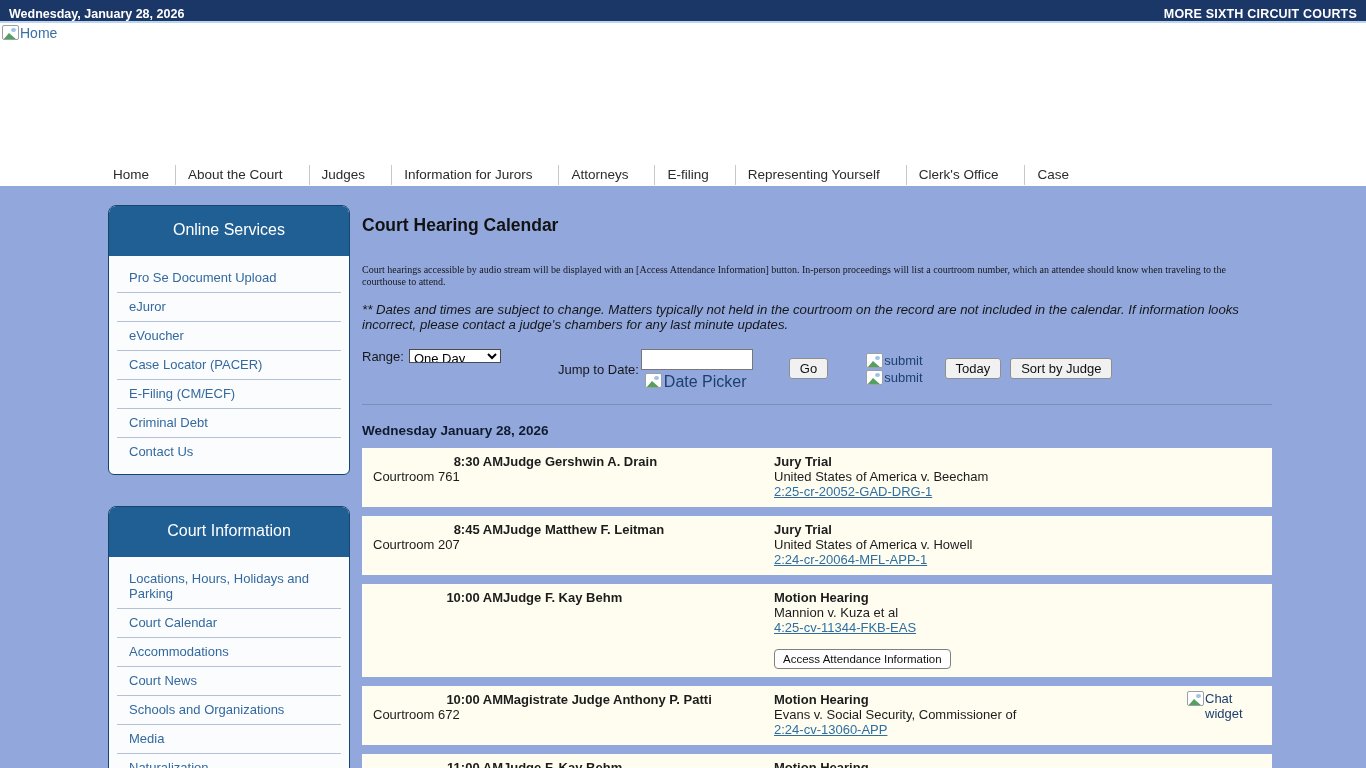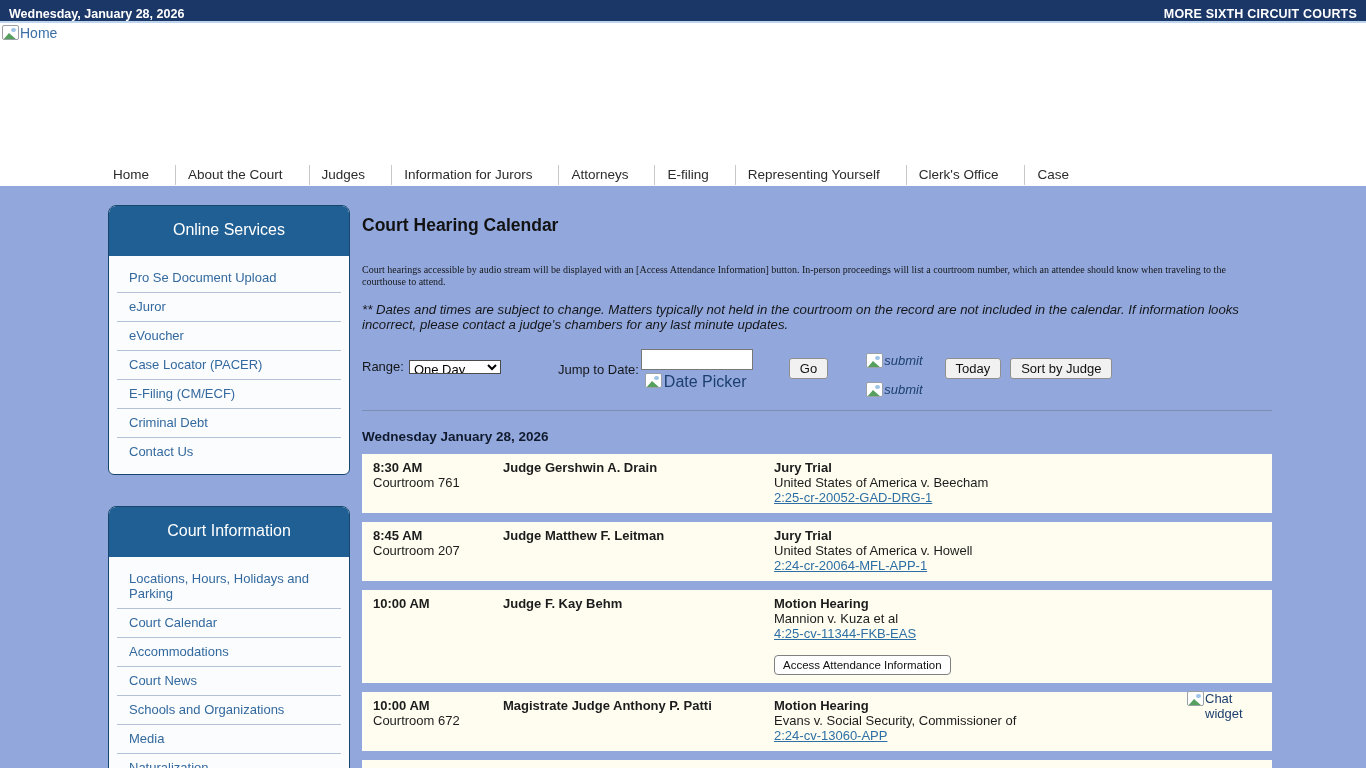--- a/index.html
+++ b/index.html
@@ -40,45 +40,45 @@
   .sidebox li a{color:#33699e;text-decoration:none;cursor:pointer;}
   .box-services{margin-top:19px;}
   .box-info{margin-top:31px;}
   
   .main{width:910px;margin-left:12px;flex:none;color:#15161a;}
   .main h1{font-size:17.5px;margin:29px 0 0;color:#121212;}
   .main .intro{font-size:10px;line-height:1.18;margin:28px 0 0;font-family:Liberation Serif, serif;}
   .main .note{font-size:13.2px;line-height:1.18;margin:14px 0 0;font-style:italic;}
   
   .controls{display:flex;align-items:flex-start;margin-top:16px;font-size:13px;}
-  .range-group{display:flex;align-items:flex-end;margin-top:10px;}
+  .range-group{display:flex;align-items:flex-start;}
   .range-group label{margin-right:5px;}
   .range-group select{width:92px;height:14px;font-size:13px;border:1px solid #4a4a4a;
     background:#fff;font-family:"Liberation Sans",sans-serif;}
   .jump-group{display:flex;margin-left:57px;}
   .jump-group label{margin-top:13px;}
   .jump-col{display:flex;flex-direction:column;margin-left:2px;}
   .jump-col input{width:104px;height:17px;border:1px solid #777;font-size:13px;padding:1px 3px;}
   .dp-row{display:flex;align-items:flex-start;gap:2px;margin-top:3px;margin-left:4px;
     color:#1c3f6e;font-size:16px;}
   .btn{background:#f1f1f1;border:1px solid #8f8f8f;border-radius:3px;font-size:13px;
     padding:2px 10px;color:#111;cursor:pointer;font-family:"Liberation Sans",sans-serif;}
   .go-btn{margin-left:36px;margin-top:9px;text-align:center;}
-  .submit-stack{display:flex;flex-direction:column;gap:14px;margin-left:38px;margin-top:4px;font-style:italic;}
+  .submit-stack{display:flex;flex-direction:column;gap:2px;margin-left:38px;margin-top:4px;}
   .submit-row{display:flex;align-items:flex-start;gap:1px;color:#1c3f6e;font-size:13px;cursor:pointer;}
   .today-btn{margin-left:22px;margin-top:9px;}
   .sort-btn{margin-left:9px;margin-top:9px;}
   .divider{border:none;border-top:1px solid #7e8fb6;margin:13px 0 0;}
   .date-heading{margin-top:18px;font-weight:bold;font-size:13.5px;color:#101a2e;}
   
   .hearings{margin-top:10px;}
   .hearing{background:#fffdf0;padding:6px 9px 8px;margin-bottom:9px;display:grid;
     grid-template-columns:130px 271px 1fr;font-size:13px;color:#1c1c1c;min-height:41px;
     border-left:2px solid #fffef8;}
-  .hearing .time{font-weight:bold;}
+  .hearing .time{font-weight:bold;text-align:right;}
   .hearing .judge{font-weight:bold;}
   .hearing .htype{font-weight:bold;}
   .hearing .case-link{color:#2d6fa5;text-decoration:underline;cursor:pointer;display:inline-block;}
   .att-btn{display:inline-block;margin-top:14px;background:#fff;border:1px solid #808080;
     border-radius:4px;font-size:11.5px;padding:3px 8px;color:#111;cursor:pointer;
     font-family:"Liberation Sans",sans-serif;}
   
   .chat-widget{position:absolute;left:1187px;top:505px;display:flex;gap:1px;width:62px;
     color:#1c3f6e;font-size:13px;cursor:pointer;}
 </style>

